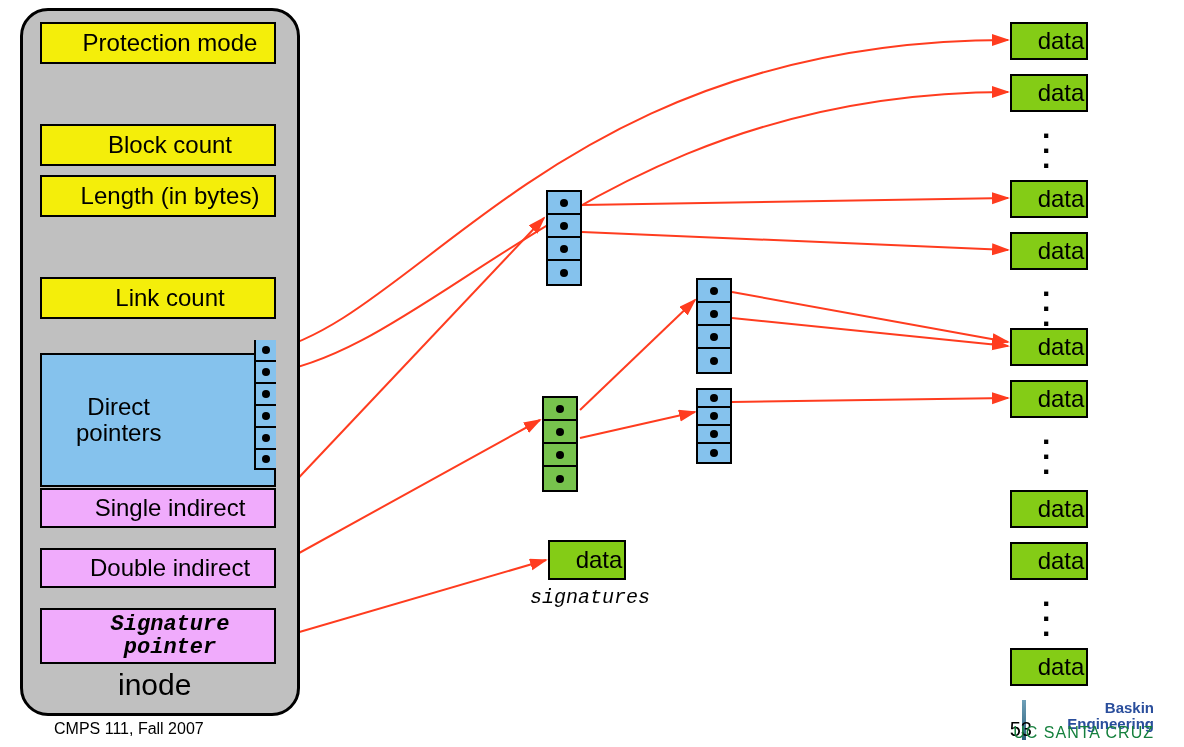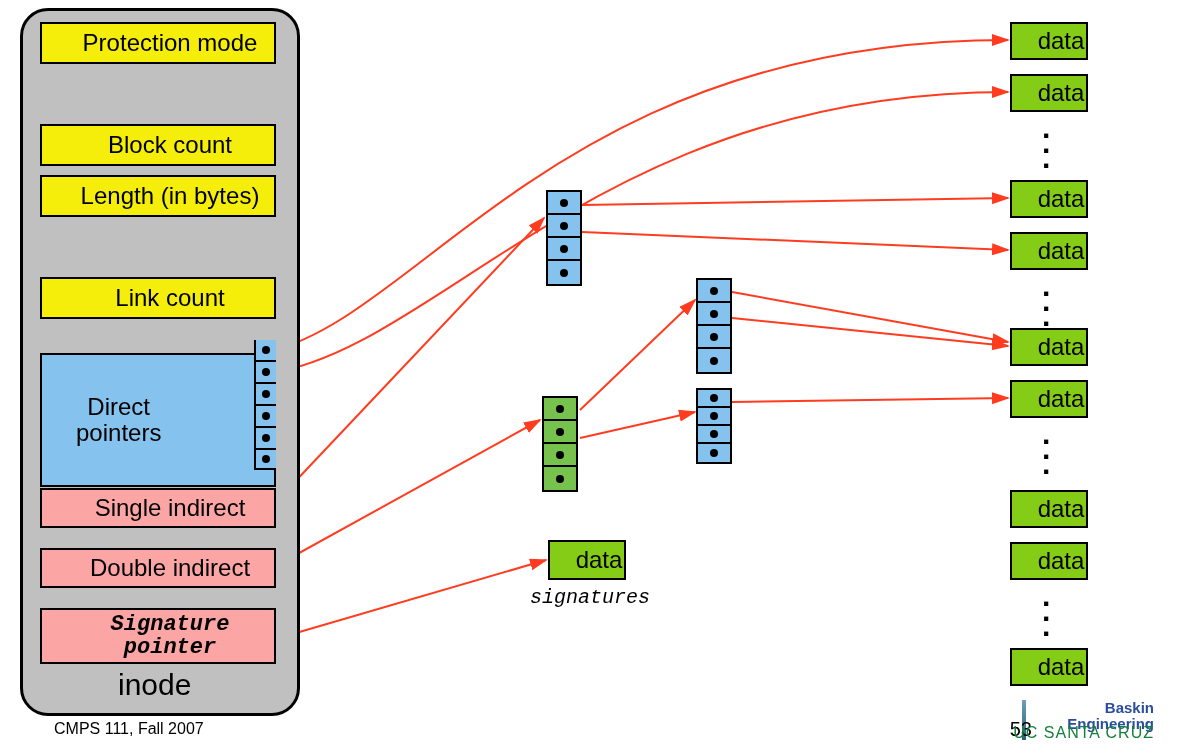--- a/index.html
+++ b/index.html
@@ -1,21 +1,21 @@
 <!DOCTYPE html>
 <html><head>
 <meta charset="utf-8">
 <style>
   html,body{margin:0;padding:0;font-family:"Gill Sans","Gill Sans MT","Trebuchet MS",sans-serif;background:#fff;}
   .stage{position:relative;width:1184px;height:747px;background:#fff;overflow:hidden;}
   svg{position:absolute;top:0;left:0;}
   .box{position:absolute;border:2px solid #000;box-sizing:border-box;text-align:center;display:flex;align-items:center;justify-content:center;font-size:24px;color:#000;padding-left:24px;}
   .yellow{background:#f4ee0a;}
   .blue{background:#85c2ed;margin-top:15px;}
-  .green{background:#fca5a5;}
+  .green{background:#f0abfc;}
   .purple{background:#84cc16;}
   .smallbox{position:absolute;border:2px solid #000;box-sizing:border-box;}
   .ptrcell{position:absolute;left:0;width:100%;height:25%;border-bottom:2px solid #000;box-sizing:border-box;display:flex;align-items:center;justify-content:center;}
   .ptrcell:last-child{border-bottom:none;}
   .dot{width:8px;height:8px;border-radius:50%;background:#000;}
   .dp-row{position:absolute;right:0;width:22px;border:2px solid #000;border-right:none;border-top-width:0;box-sizing:border-box;display:flex;align-items:center;justify-content:center;background:#85c2ed;}
   .inode-panel{position:absolute;left:20px;top:8px;width:274px;height:702px;background:#c0c0c0;border:3px solid #000;border-radius:28px;}
   .inode-label{position:absolute;font-size:30px;font-family:"Gill Sans","Trebuchet MS",sans-serif;}
   .sig-label{font-family:"Courier New",monospace;font-weight:bold;font-style:italic;font-size:22px;}
   .footer{position:absolute;left:30px;top:720px;font-size:16px;color:#000;margin-left:24px;}

